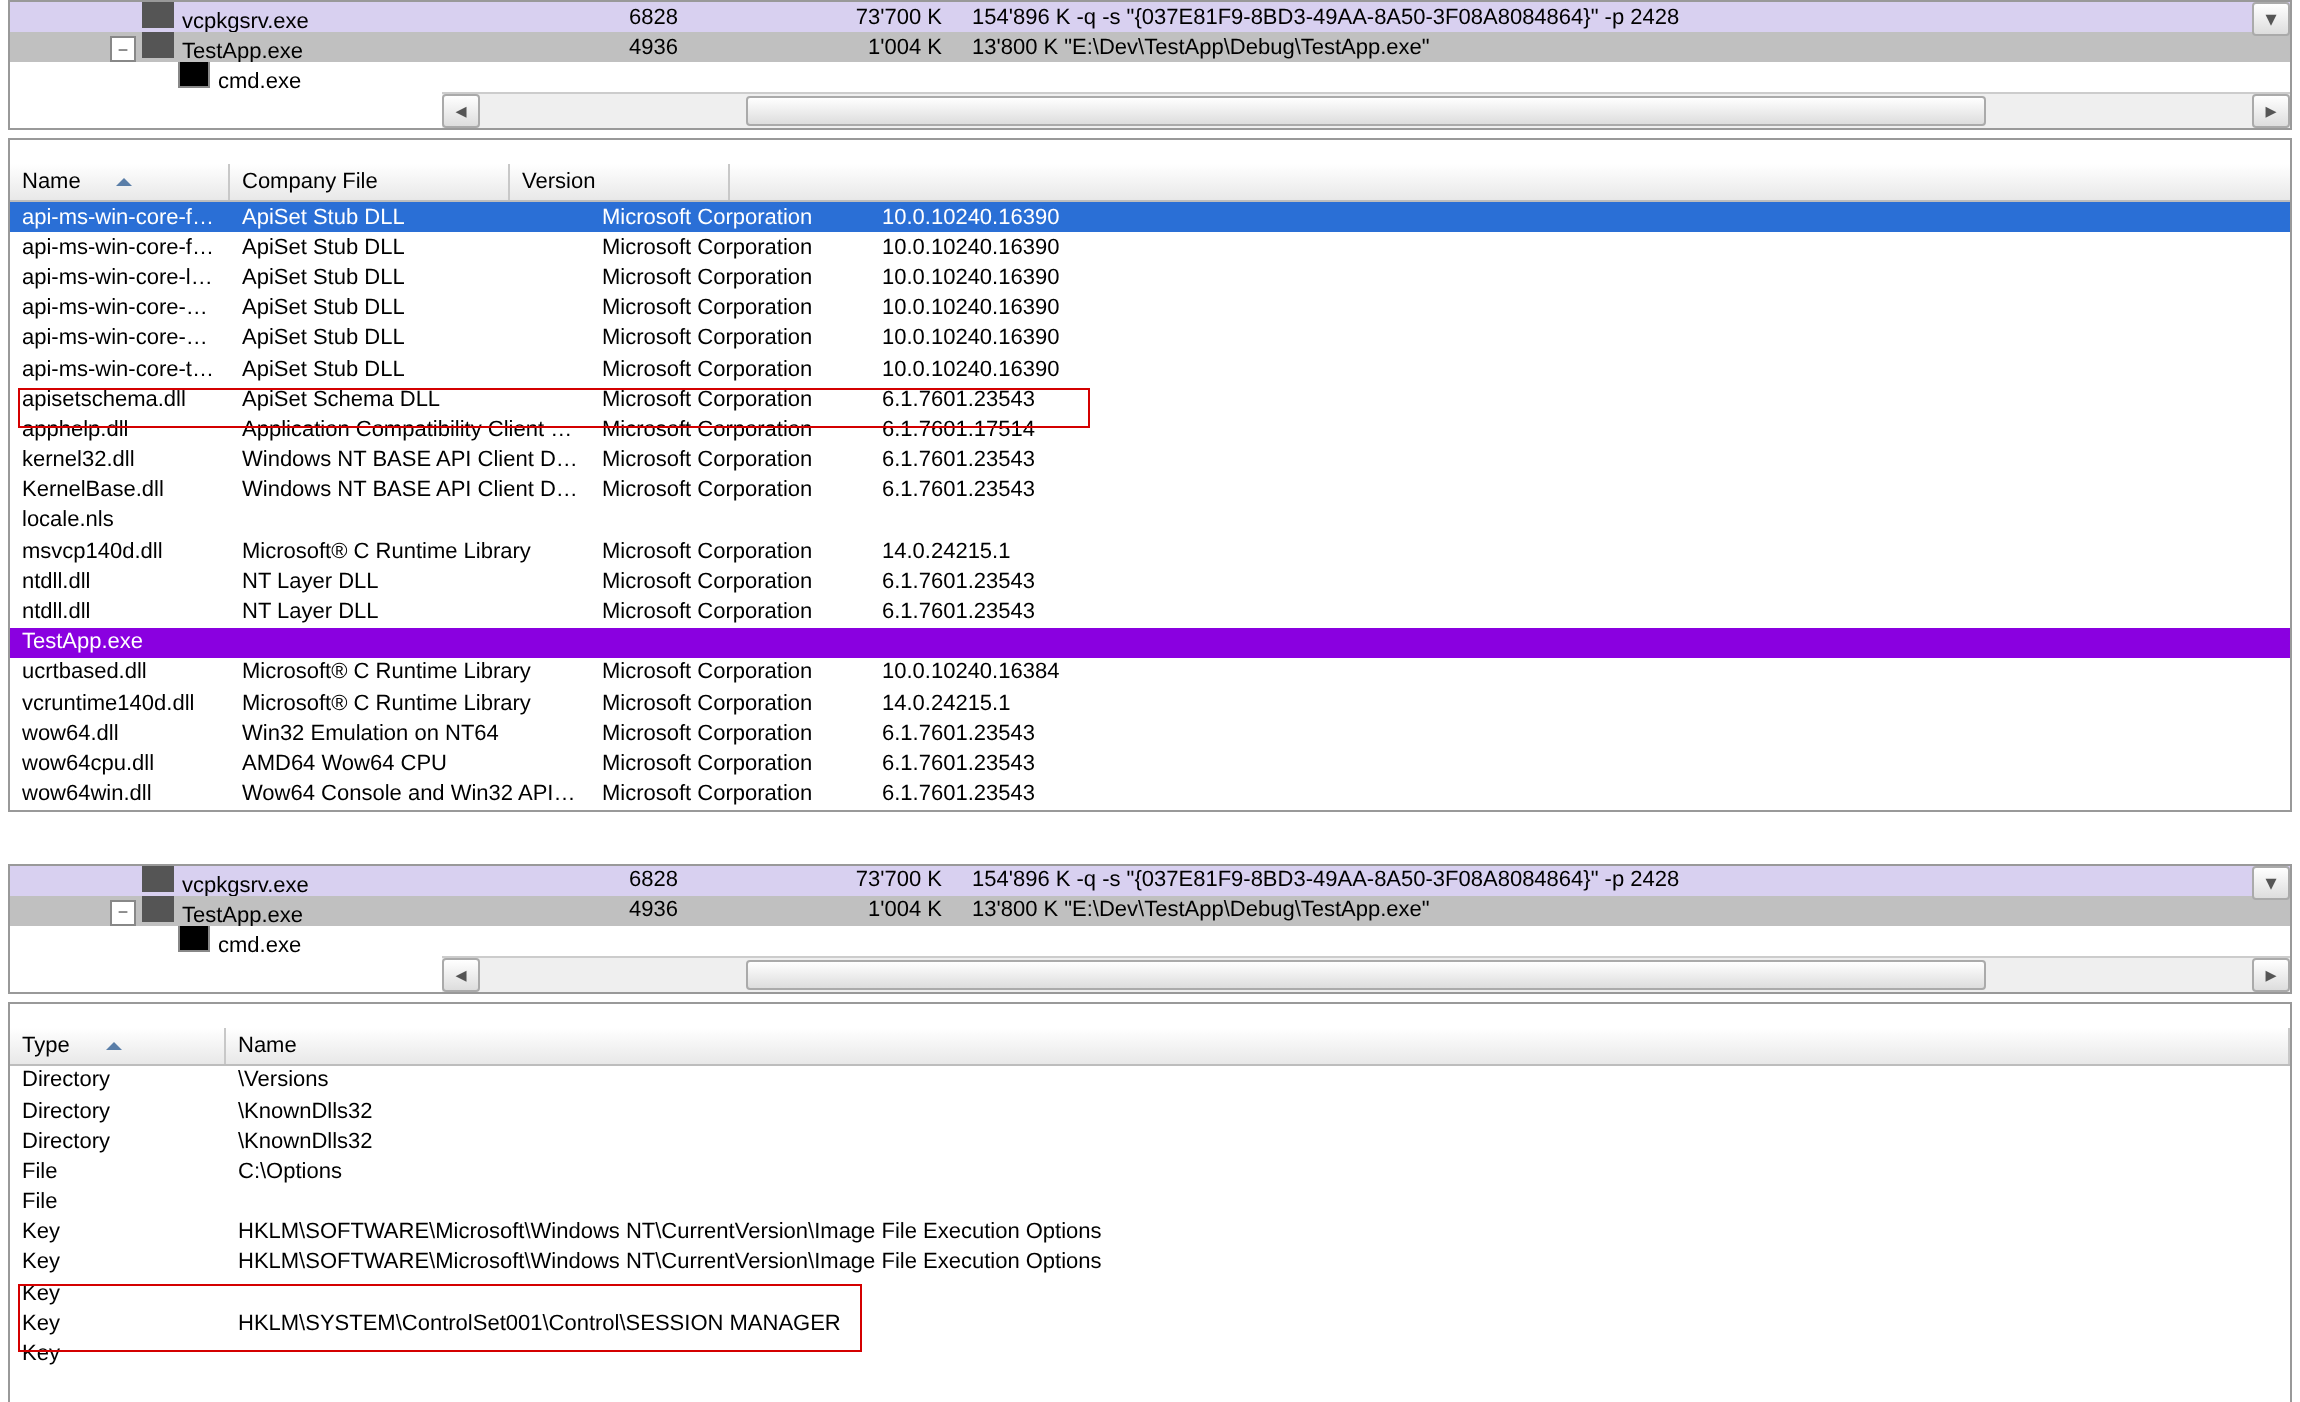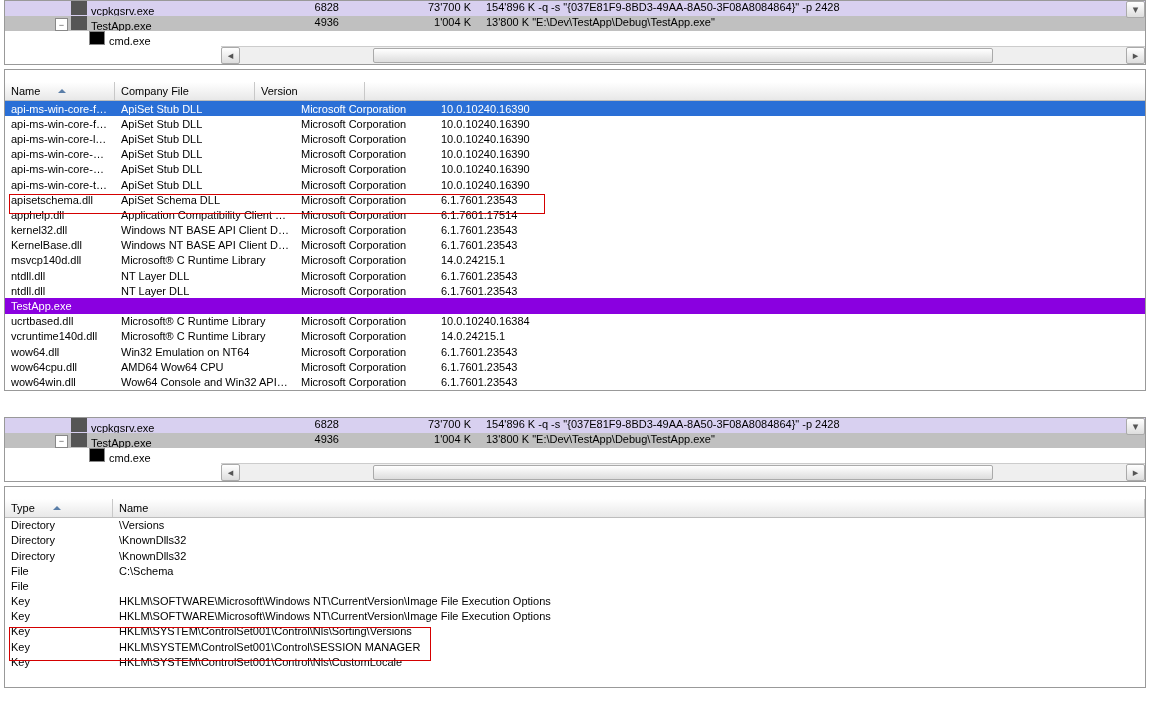--- a/index.html
+++ b/index.html
@@ -1,19 +1,19 @@
 <!DOCTYPE html>
 <html><head>
 <meta charset="utf-8">
 <style>
   html,body{margin:0;padding:0;font-family:"Segoe UI",Tahoma,sans-serif;font-size:11px;color:#000;background:#fff}
   body{width:1150px}
   .panel{border:1px solid #999;margin:0 4px}
   .tree{background:#fff;position:relative}
-  .tree-row{height:15px;display:flex;align-items:flex-start;white-space:nowrap;overflow:hidden}
+  .tree-row{height:15px;display:flex;align-items:center;white-space:nowrap;overflow:hidden}
   .tree-row.purple{background:#d8d0f0}
   .tree-row.sel{background:#c0c0c0}
   .egrip{position:absolute;left:50px;top:2px;width:11px;height:11px;border:1px solid #888;background:#fff;display:flex;align-items:center;justify-content:center;font-size:9px;line-height:0;color:#555;cursor:pointer}
   .ticon{display:inline-block;width:16px;height:14px;margin-right:4px;background:#555}
   .ticon.cmd{background:#000;border:1px solid #888;box-sizing:border-box}
   .tcol{box-sizing:border-box;overflow:hidden;text-overflow:ellipsis;padding:0 2px}
   .tc-name{width:216px}
   .tc-pid{width:128px;text-align:right;padding-right:10px}
   .tc-ws{width:132px;text-align:right;padding-right:10px}
   .tc-cmd{flex:1;text-align:left;padding-left:5px}
@@ -135,20 +135,26 @@
             <div class="gc colC">Microsoft Corporation</div>
             <div class="gc colD">6.1.7601.23543</div>
           </div>
           <div class="grow">
             <div class="gc colA">KernelBase.dll</div>
             <div class="gc colB">Windows NT BASE API Client DLL</div>
             <div class="gc colC">Microsoft Corporation</div>
             <div class="gc colD">6.1.7601.23543</div>
           </div>
           <div class="grow">
+            <div class="gc colA">locale.nls</div>
+            <div class="gc colB"></div>
+            <div class="gc colC"></div>
+            <div class="gc colD"></div>
+          </div>
+          <div class="grow">
             <div class="gc colA">msvcp140d.dll</div>
             <div class="gc colB">Microsoft® C Runtime Library</div>
             <div class="gc colC">Microsoft Corporation</div>
             <div class="gc colD">14.0.24215.1</div>
           </div>
           <div class="grow">
             <div class="gc colA">ntdll.dll</div>
             <div class="gc colB">NT Layer DLL</div>
             <div class="gc colC">Microsoft Corporation</div>
             <div class="gc colD">6.1.7601.23543</div>
@@ -251,42 +257,40 @@
           <div class="grow">
             <div class="gc col2A">Directory</div>
             <div class="gc col2B">\KnownDlls32</div>
           </div>
           <div class="grow">
             <div class="gc col2A">Directory</div>
             <div class="gc col2B">\KnownDlls32</div>
           </div>
           <div class="grow">
             <div class="gc col2A">File</div>
-            <div class="gc col2B">C:\Schema</div>
+            <div class="gc col2B">C:\Options</div>
           </div>
           <div class="grow">
             <div class="gc col2A">File</div>
           </div>
           <div class="grow">
             <div class="gc col2A">Key</div>
             <div class="gc col2B">HKLM\SOFTWARE\Microsoft\Windows NT\CurrentVersion\Image File Execution Options</div>
           </div>
           <div class="grow">
             <div class="gc col2A">Key</div>
             <div class="gc col2B">HKLM\SOFTWARE\Microsoft\Windows NT\CurrentVersion\Image File Execution Options</div>
           </div>
           <div class="grow">
             <div class="gc col2A">Key</div>
-            <div class="gc col2B">HKLM\SYSTEM\ControlSet001\Control\Nls\Sorting\Versions</div>
           </div>
           <div class="grow">
             <div class="gc col2A">Key</div>
             <div class="gc col2B">HKLM\SYSTEM\ControlSet001\Control\SESSION MANAGER</div>
           </div>
           <div class="grow">
             <div class="gc col2A">Key</div>
-            <div class="gc col2B">HKLM\SYSTEM\ControlSet001\Control\Nls\CustomLocale</div>
           </div>
         </div>
   </div>
   <div class="redbox" style="left:4px;top:140px;width:420px;height:32px"></div>
 </div>
 </div>
 
 </body></html>

